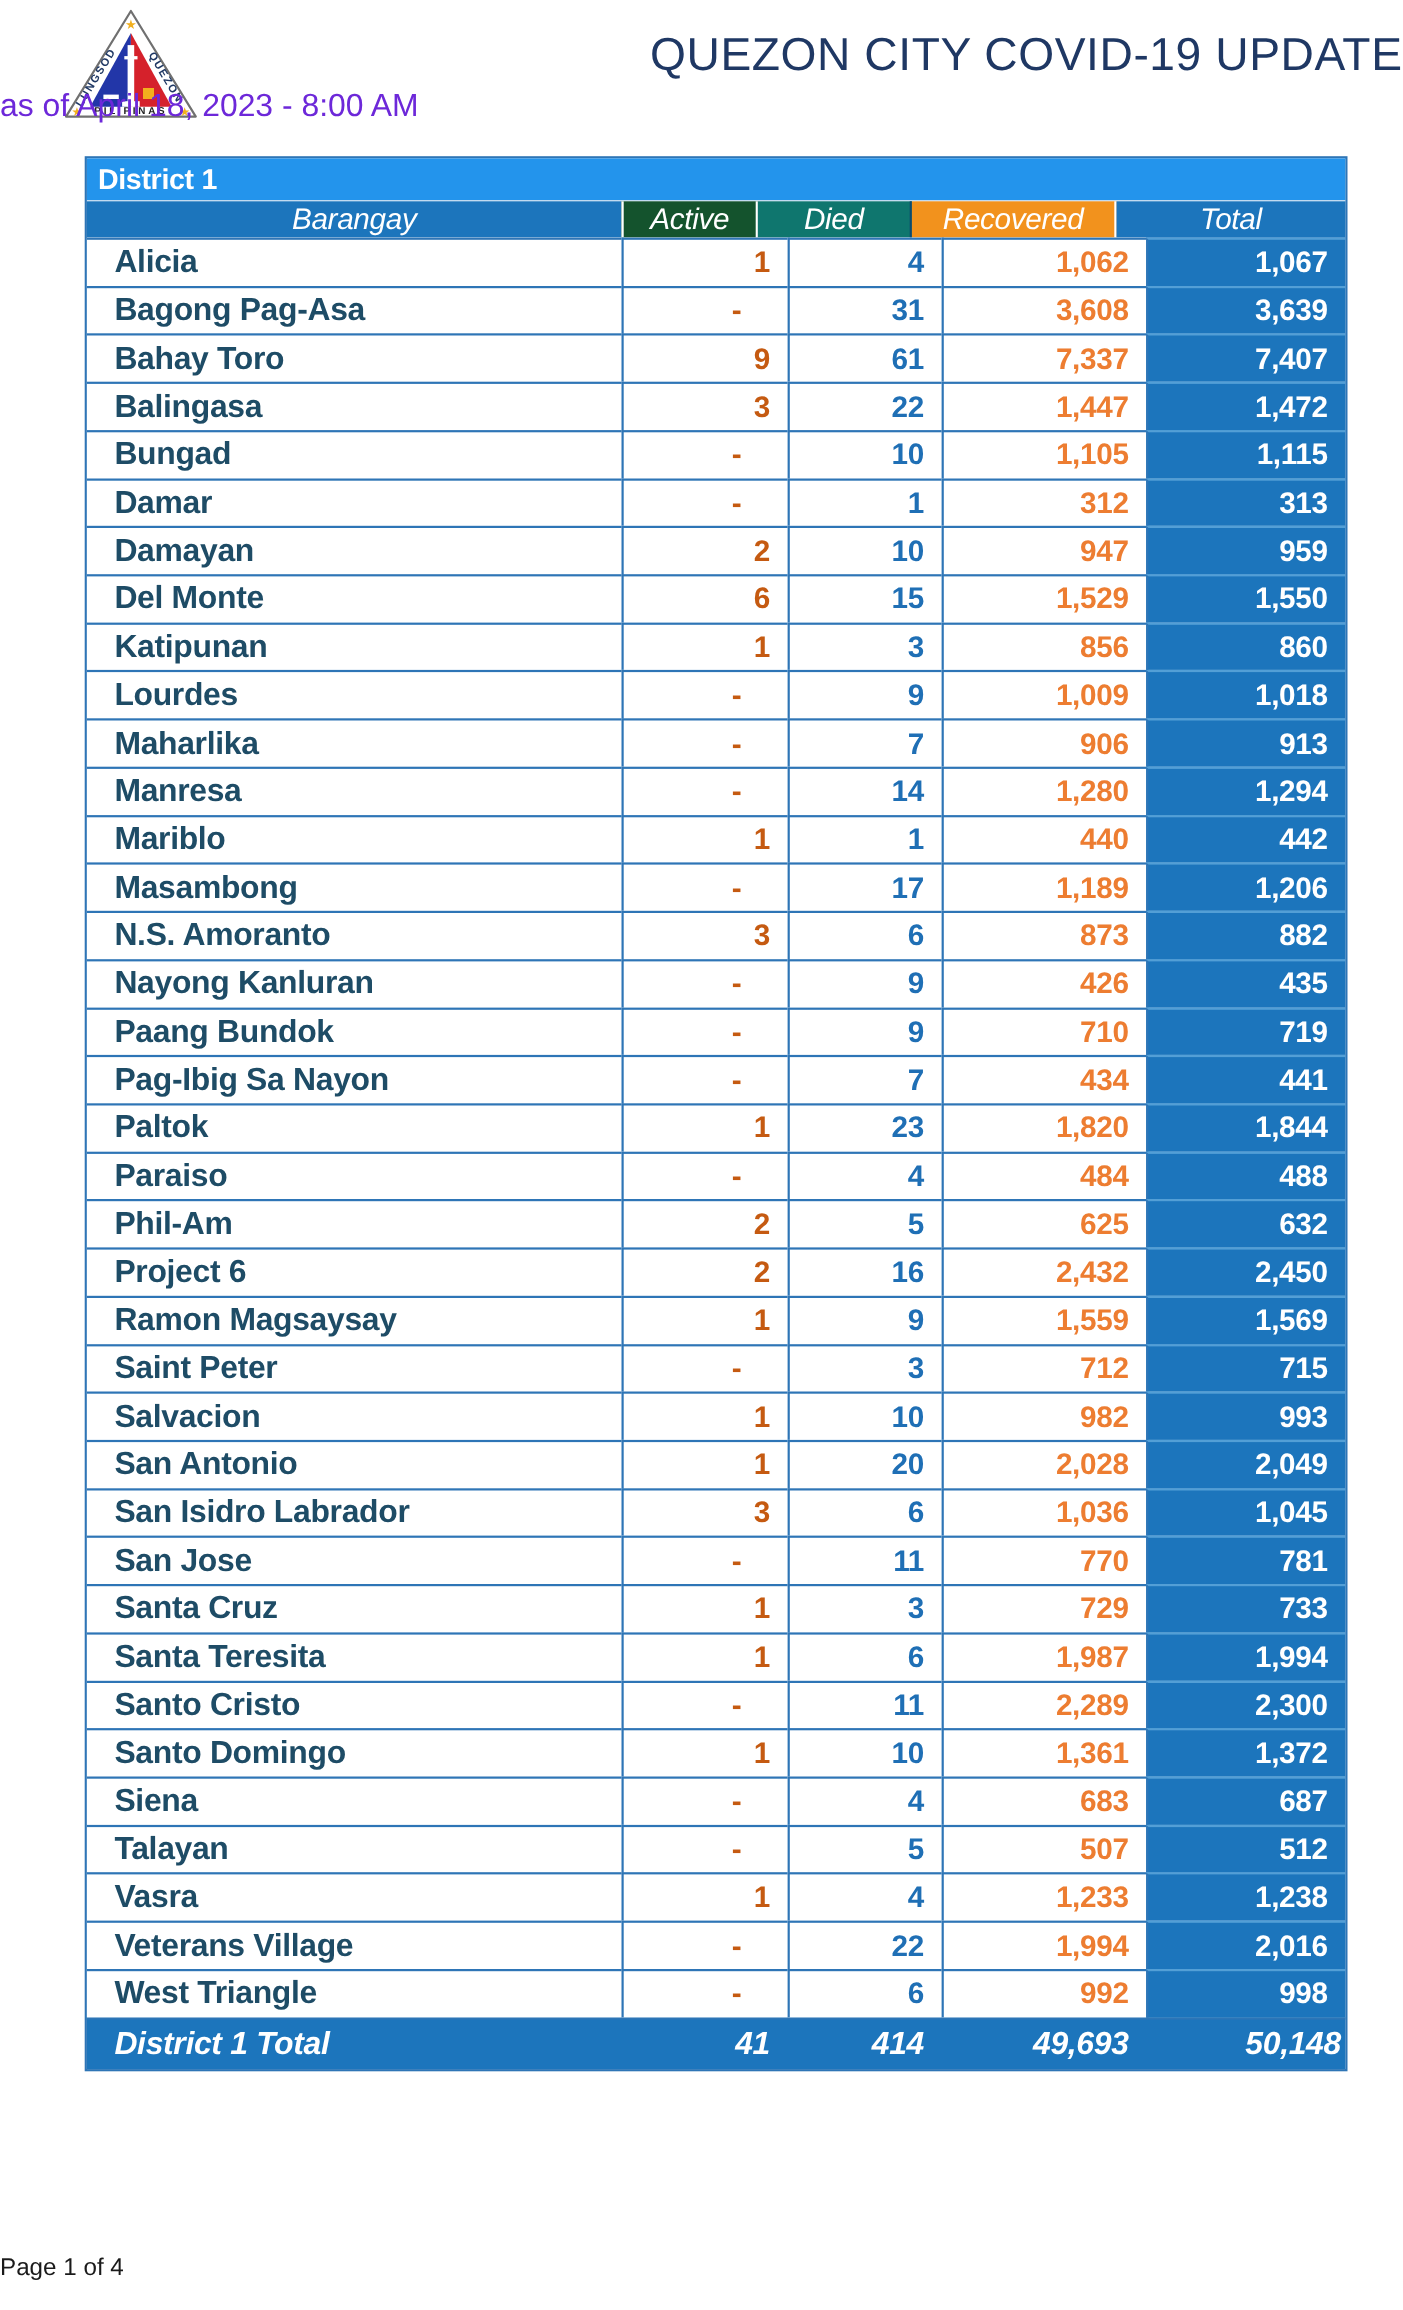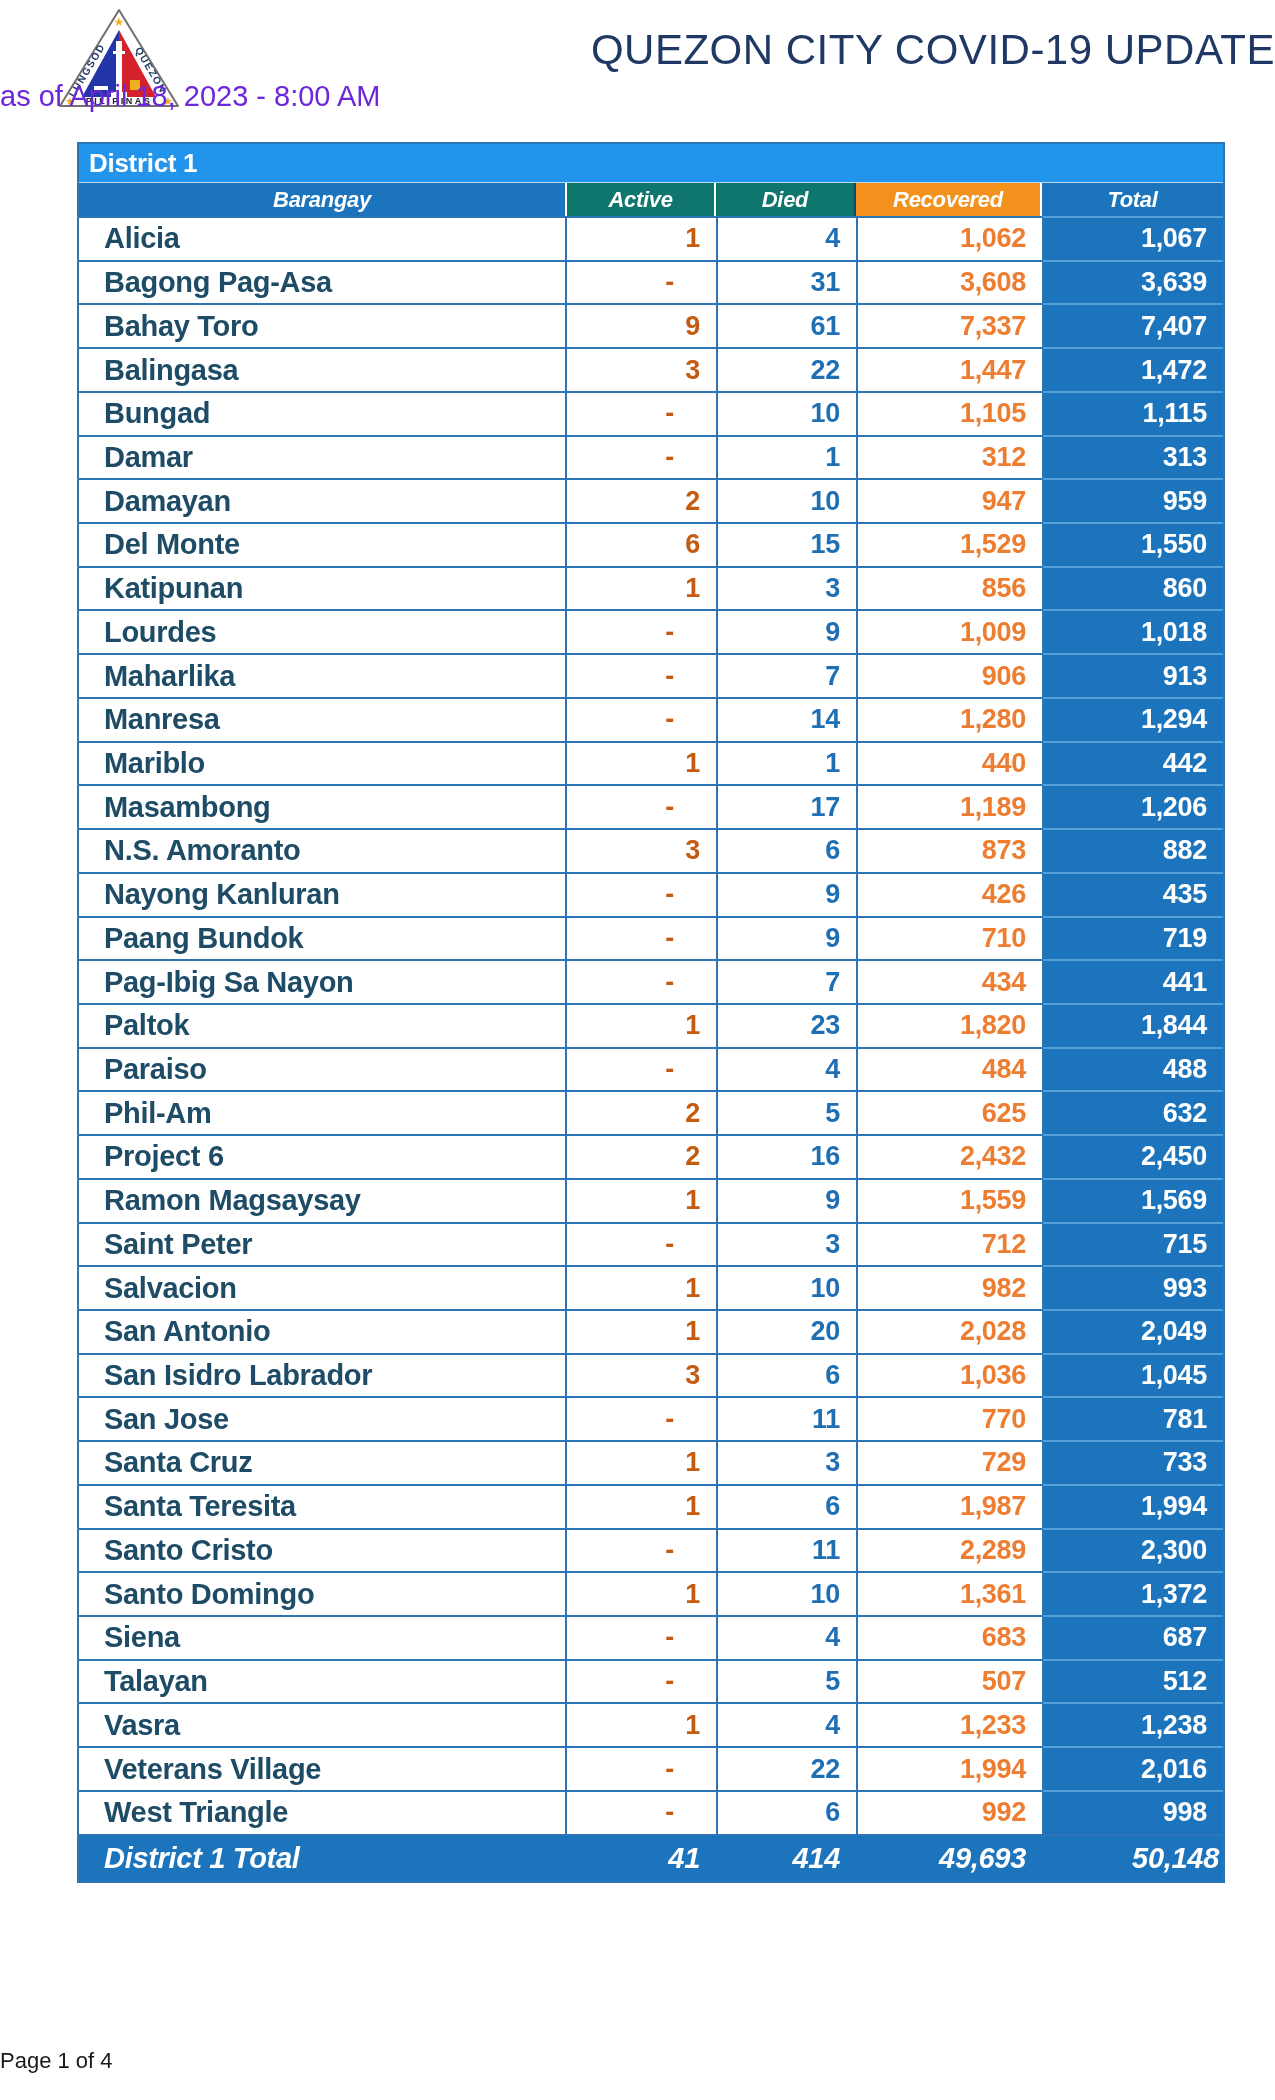--- a/index.html
+++ b/index.html
@@ -22,24 +22,24 @@
     position:absolute;left:55px;top:142px;width:1148px;
     border:2px solid #2E75B6;box-sizing:border-box;letter-spacing:-.3px;margin-left:22px;
   }
   .district-band{
     height:38px;background:#2394EC;color:#fff;font-size:26px;font-weight:bold;
     line-height:38px;padding-left:10px;box-sizing:border-box;
   }
   .thead{display:flex;height:33px;border-top:1px solid #BDD7EE;}
   .th{
     box-sizing:border-box;display:flex;align-items:center;justify-content:center;
-    color:#fff;font-size:22px;font-weight:bold;font-style:italic;height:100%;
+    color:#fff;font-size:27px;font-weight:normal;font-style:italic;height:100%;
   }
   .th.c-barangay{width:486px;background:#1C75BC;}
-  .th.c-active {width:151px;background:#0f766e;border-left:2px solid #fff;border-right:2px solid #fff;}
+  .th.c-active {width:124px;background:#14532d;border-left:2px solid #fff;border-right:2px solid #fff;}
   .th.c-died   {width:140px;background:#0f766e;border-right:2px solid #0c4a6e;}
   .th.c-recovered{width:186px;background:#F2921D;border-right:2px solid #fff;}
   .th.c-total  {flex:1;background:#1C75BC;}
   .tbody{display:block;}
   .tr{display:flex;height:43.72px;}
   .td{
     box-sizing:border-box;display:flex;align-items:center;height:100%;
     border-top:2px solid #2E75B6;font-weight:bold;background:#fff;
   }
   .td + .td{border-left:2px solid #2E75B6;}

